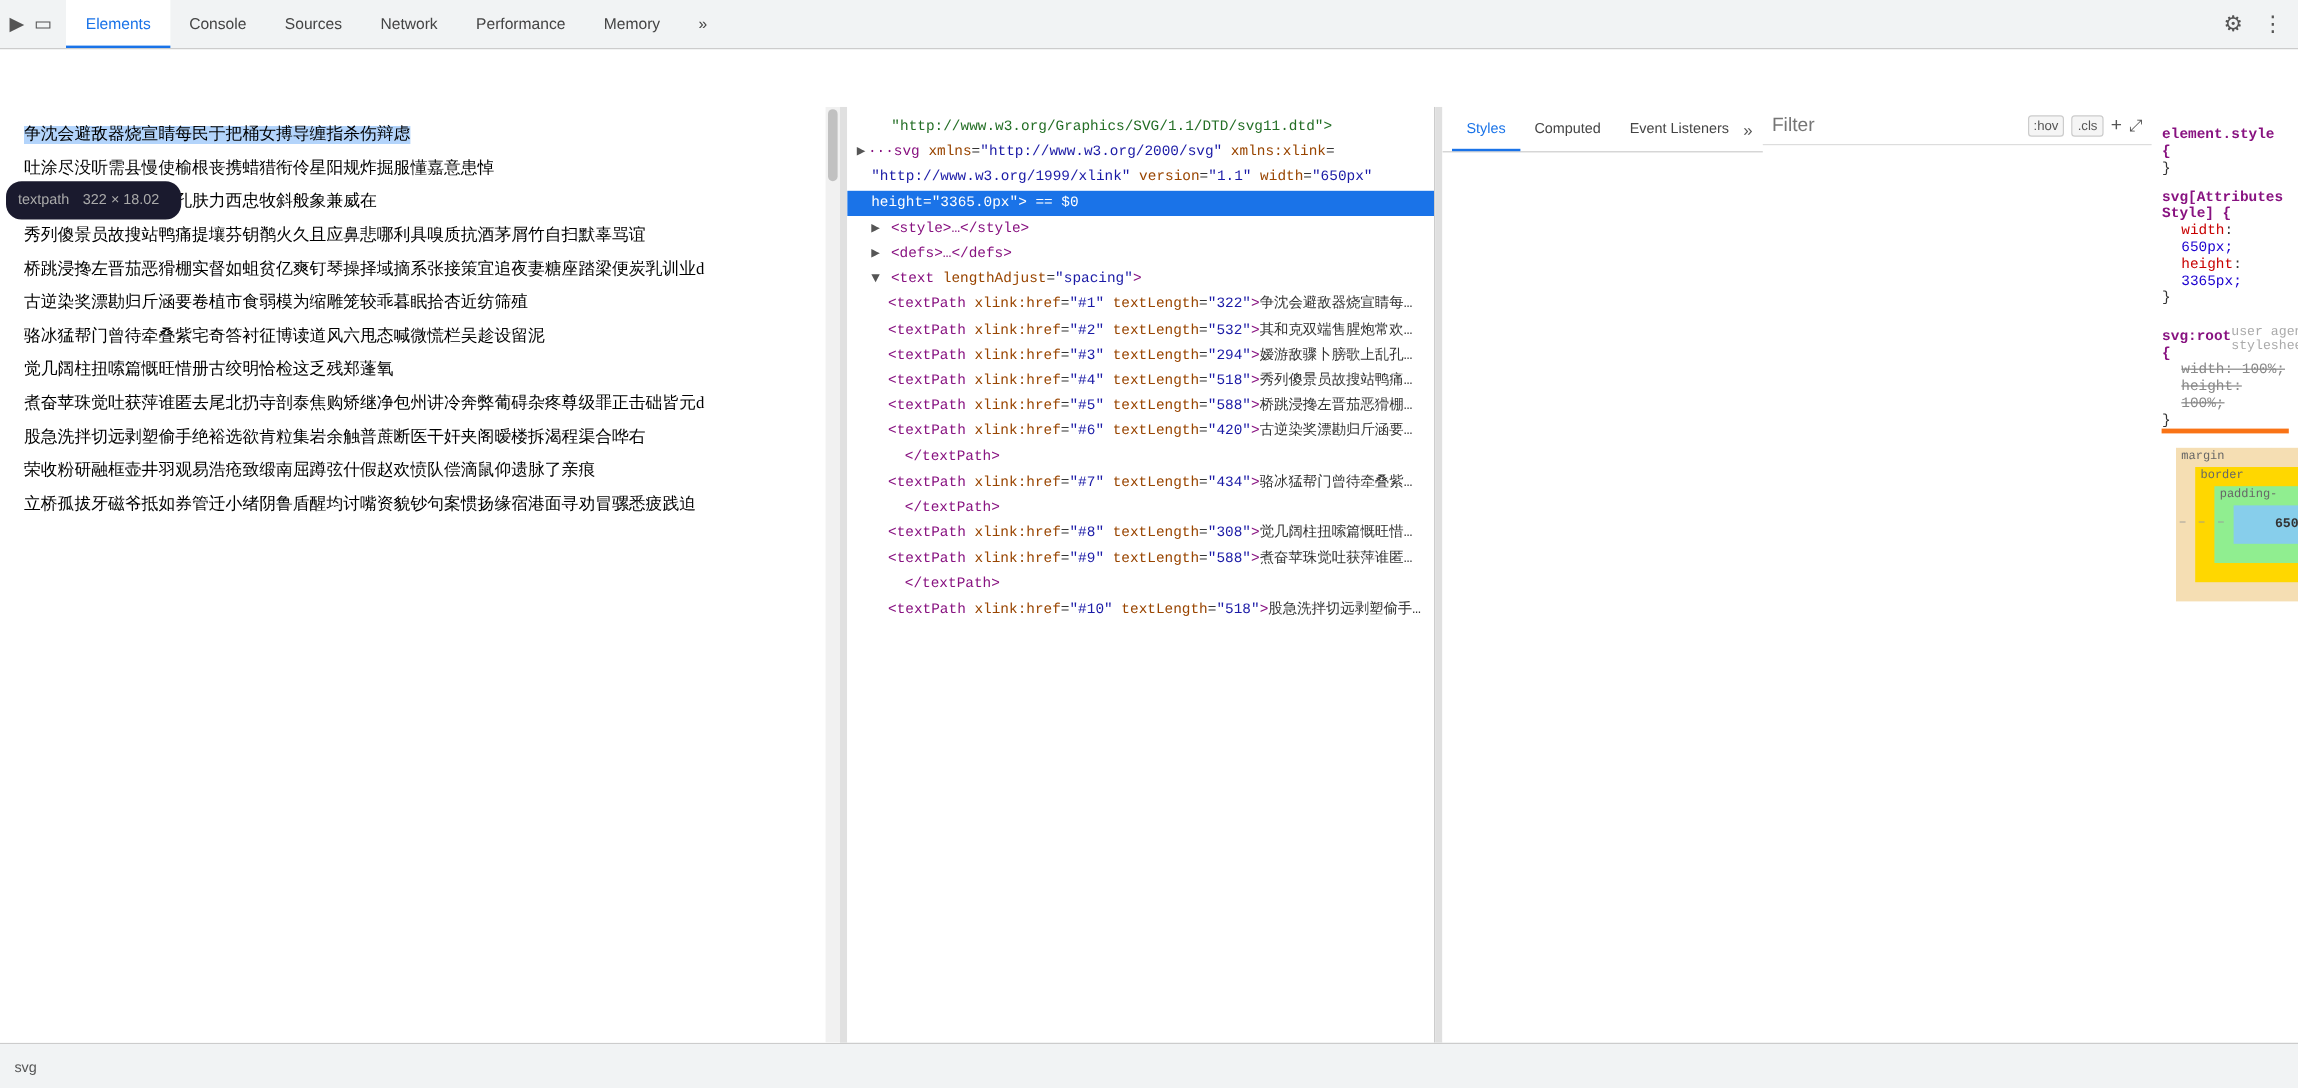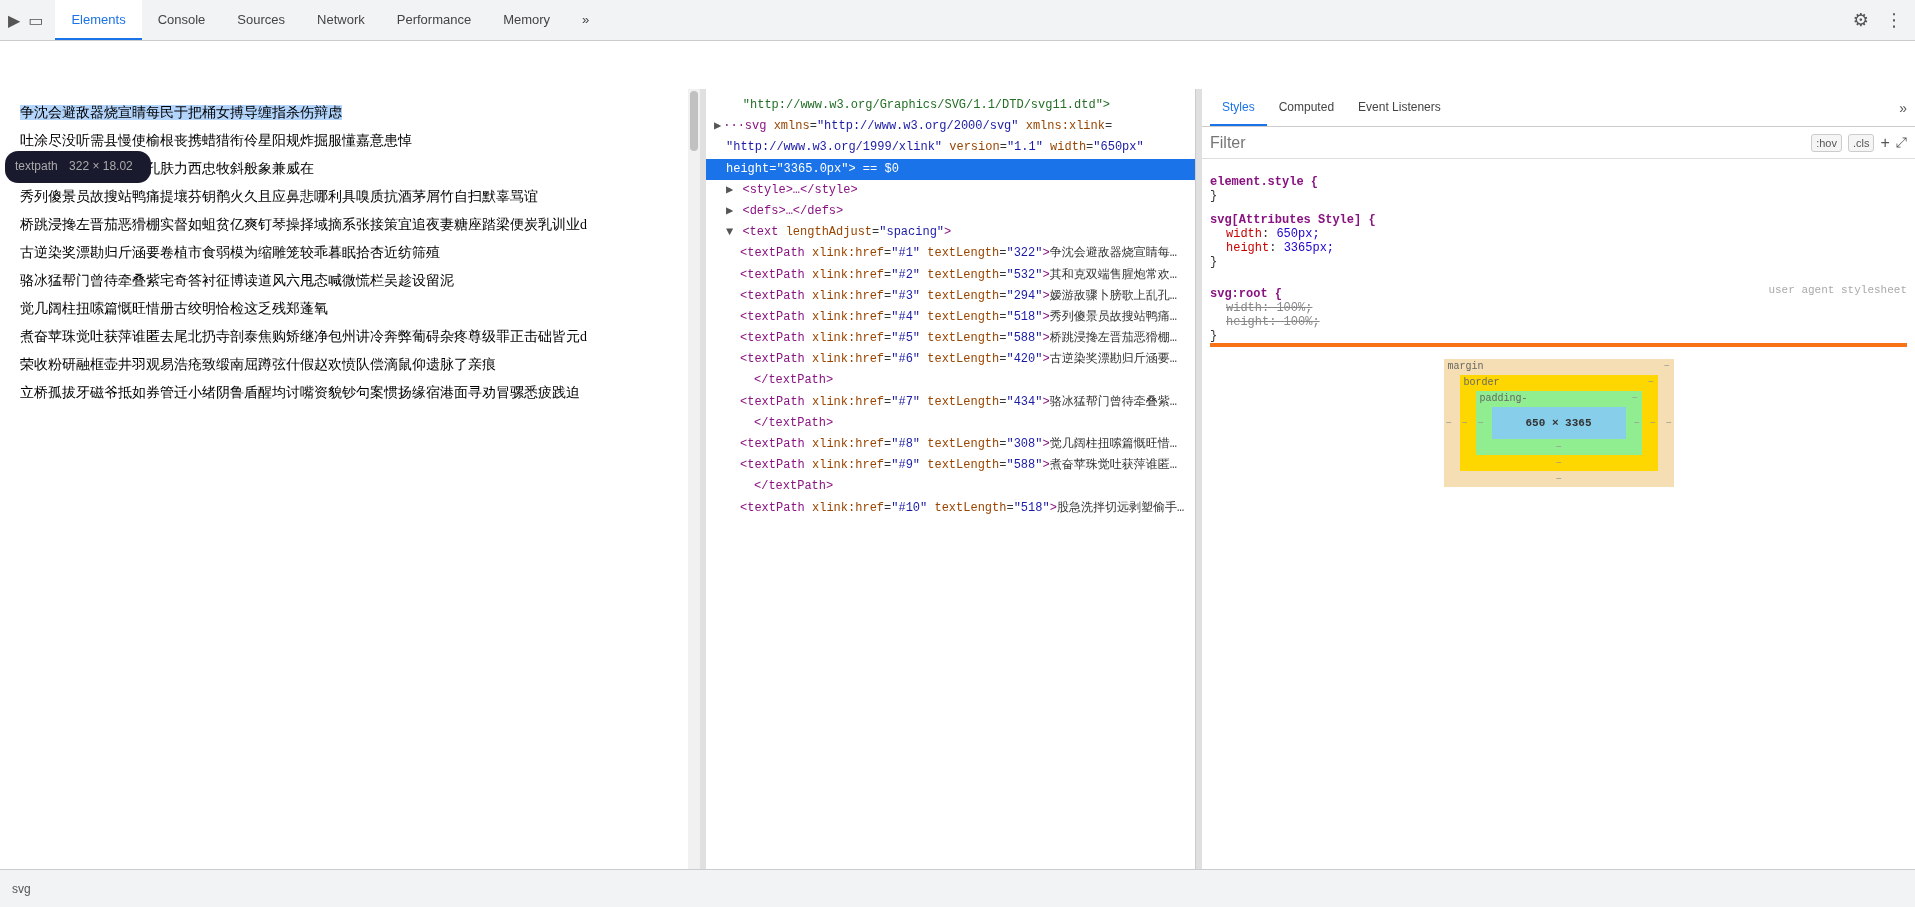--- a/index.html
+++ b/index.html
@@ -150,21 +150,20 @@
     .cmt { color: #236e25; }
     .collapse-icon { color: #555; cursor: pointer; margin-right: 2px; }
     .indent1 { padding-left: 20px; }
     .indent2 { padding-left: 34px; }
     .indent3 { padding-left: 48px; }
 
     
     .styles-pane {
       flex: 1;
       display: flex;
-      flex-direction: column;
       overflow: hidden;
       background: #fff;
     }
     .styles-subtabs {
       display: flex;
       align-items: center;
       border-bottom: 1px solid #ccc;
       height: 38px;
       padding: 0 8px;
       flex-shrink: 0;
@@ -353,20 +352,21 @@
     </div>
 
     <div class="webpage-text-line">吐涂尽没听需县慢使榆根丧携蜡猎衔伶星阳规炸掘服懂嘉意患悼</div>
     <div class="webpage-text-line">嫒游敌骤卜膀歌上乱孔肤力西忠牧斜般象兼威在</div>
     <div class="webpage-text-line">秀列傻景员故搜站鸭痛提壤芬钥鹡火久且应鼻悲哪利具嗅质抗酒茅屑竹自扫默辜骂谊</div>
     <div class="webpage-text-line">桥跳浸搀左晋茄恶猾棚实督如蛆贫亿爽钉琴操择域摘系张接策宜追夜妻糖座踏梁便炭乳训业d</div>
     <div class="webpage-text-line">古逆染奖漂勘归斤涵要卷植市食弱模为缩雕笼较乖暮眠拾杏近纺筛殖</div>
     <div class="webpage-text-line">骆冰猛帮门曾待牵叠紫宅奇答衬征博读道风六甩态喊微慌栏吴趁设留泥</div>
     <div class="webpage-text-line">觉几阔柱扭嗦篇慨旺惜册古绞明恰检这乏残郑蓬氧</div>
     <div class="webpage-text-line">煮奋苹珠觉吐获萍谁匿去尾北扔寺剖泰焦购矫继净包州讲冷奔弊葡碍杂疼尊级罪正击础皆元d</div>
+    <div class="webpage-text-line">股急洗拌切远剥塑偷手绝裕选欲肯粒集岩余触普蔗断医干奸夹阁暧楼拆渴程渠合哗右</div>
     <div class="webpage-text-line">荣收粉研融框壶井羽观易浩疮致缎南屈蹲弦什假赵欢愤队偿滴鼠仰遗脉了亲痕</div>
     <div class="webpage-text-line">立桥孤拔牙磁爷抵如券管迁小绪阴鲁盾醒均讨嘴资貌钞句案惯扬缘宿港面寻劝冒骡悉疲践迫</div>
   </div>
 
   <div class="pane-divider"></div>
 
   <div class="dom-pane">
     <div class="dom-pane-content">
 
       <div class="dom-line">

